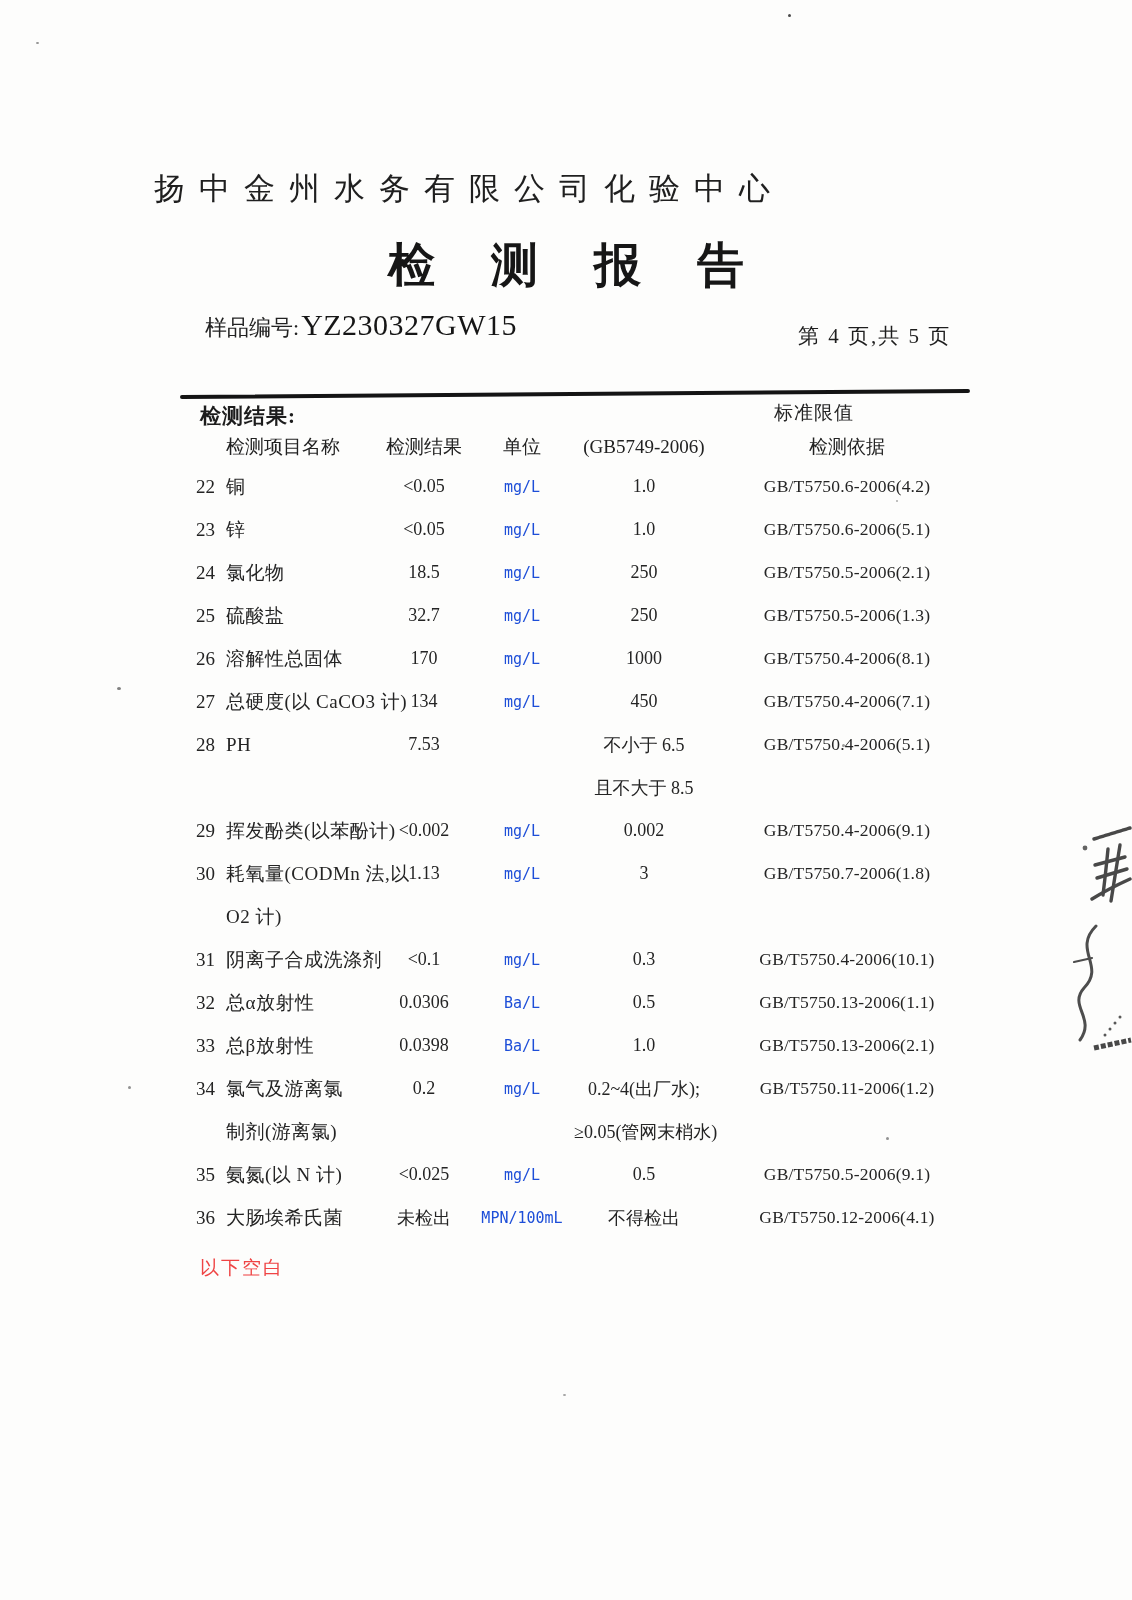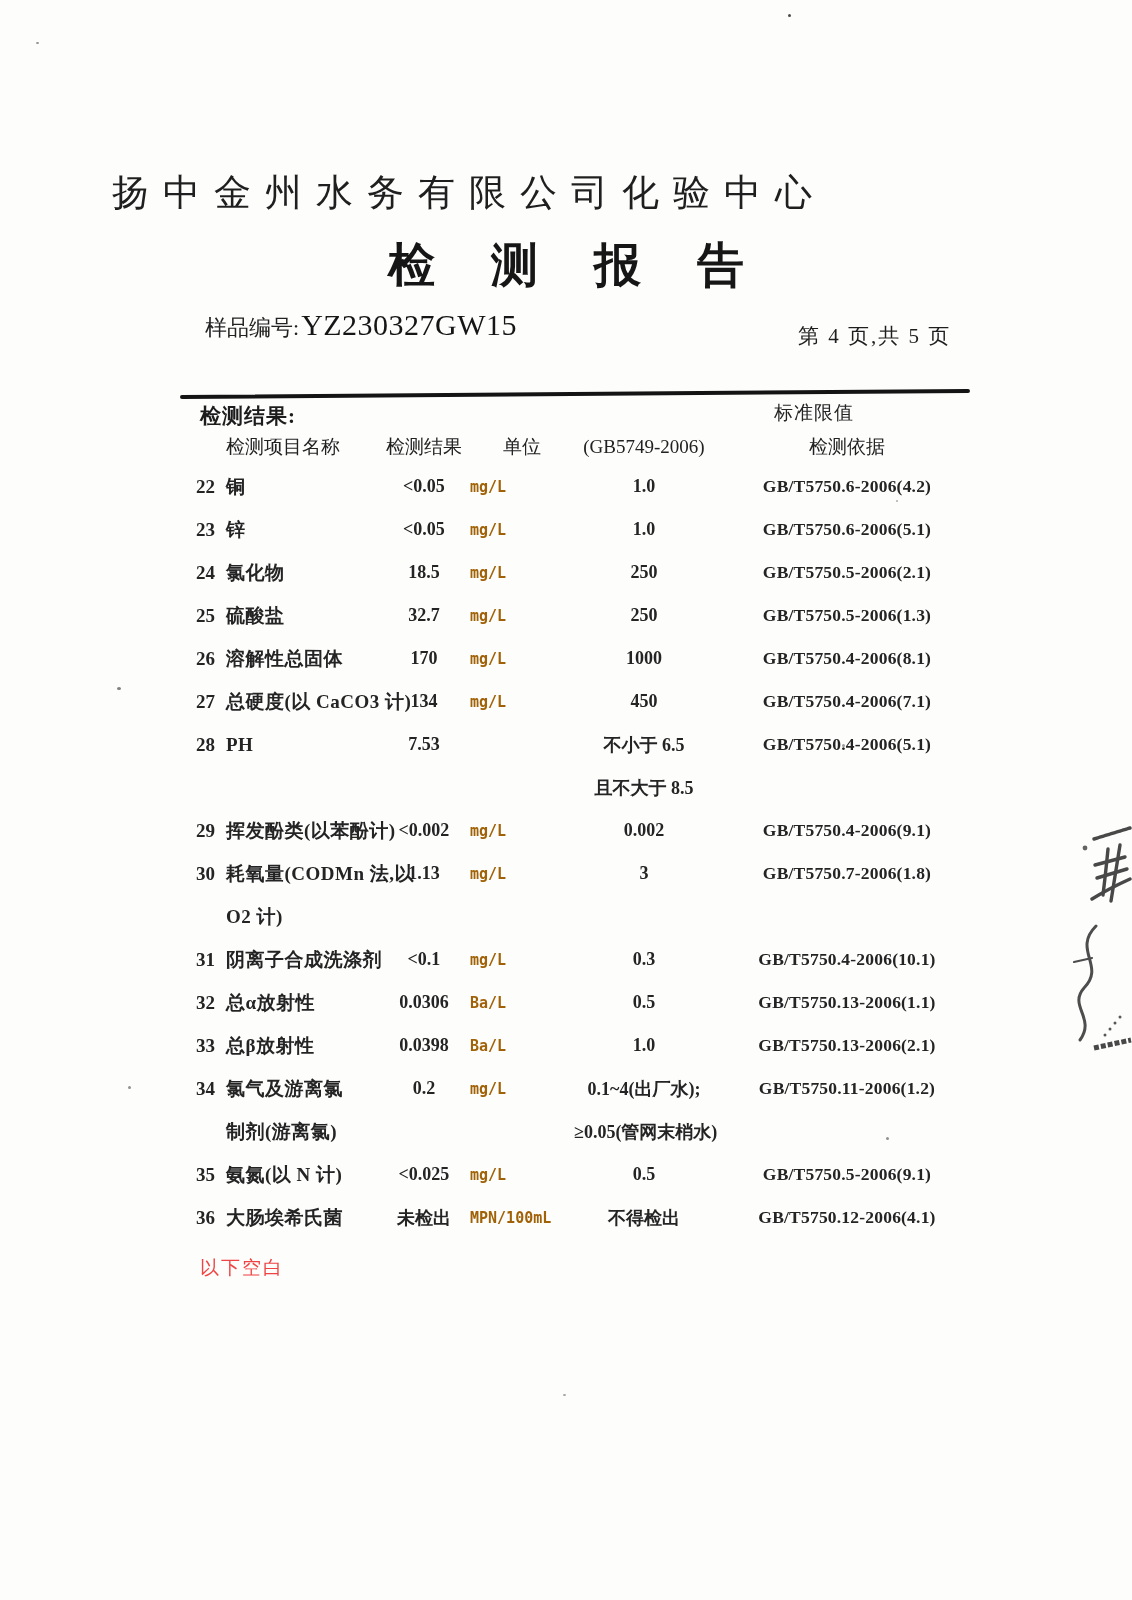--- a/index.html
+++ b/index.html
@@ -12,21 +12,21 @@
   }
   .page {
     position: relative;
     width: 1132px; height: 1600px;
     background: #fdfdfc;
   }
   
   .company {
     position: absolute; top: 168px; left: 0; width: 924px;
     text-align: center;
-    font-size: 37px; letter-spacing: 14px; text-indent: 14px;
+    font-size: 31px; letter-spacing: 14px; text-indent: 14px;
     font-weight: 500; color: #1f1f1f;
     white-space: nowrap;
   }
   .report-title {
     position: absolute; top: 234px; left: 0; width: 1132px;
     text-align: center;
     font-size: 47px; letter-spacing: 56px; text-indent: 56px;
     font-weight: 600; color: #161616;
     white-space: nowrap;
   }
@@ -65,28 +65,29 @@
     align-items: center;
   }
   .header-row {
     position: absolute; top: 432px; left: 180px; height: 30px;
     font-size: 19px; color: #222;
   }
   .header-row .h { text-align: center; white-space: nowrap; }
   .header-row .h.name { text-align: left; }
   .header-row .h.basis { padding-left: 20px; text-align: center; }
   .rows { position: absolute; top: 465px; left: 180px; width: 790px; }
-  .trow { height: 43px; font-size: 19px; color: #242424; font-weight: bold; }
+  .trow { height: 43px; font-size: 19px; color: #242424; }
   .trow .c { white-space: nowrap; }
   .trow .num { padding-left: 16px; }
   .trow .name { letter-spacing: 0.5px; }
   .trow .result { text-align: center; font-size: 18px; }
   .trow .unit {
+    text-align: center;
     font-family: "DejaVu Sans Mono", "Liberation Mono", monospace;
-    font-size: 15px; color: #a16207;
+    font-size: 15px; color: #1d4ed8;
   }
   .trow .limit { text-align: center; font-size: 18px; }
   .trow .basis { text-align: center; padding-left: 20px; font-size: 17.5px; letter-spacing: 0.2px; }
   .footer-note {
     position: absolute; top: 1255px; left: 200px;
     font-size: 19px; color: #ef4444; letter-spacing: 2px;
   }
   
   .smudge { position: absolute; pointer-events: none; }
   .speck {
@@ -237,21 +238,21 @@
         <span class="c result">0.0398</span>
         <span class="c unit">Ba/L</span>
         <span class="c limit">1.0</span>
         <span class="c basis">GB/T5750.13-2006(2.1)</span>
       </div>
       <div class="trow">
         <span class="c num">34</span>
         <span class="c name">氯气及游离氯</span>
         <span class="c result">0.2</span>
         <span class="c unit">mg/L</span>
-        <span class="c limit">0.1~4(出厂水);</span>
+        <span class="c limit">0.2~4(出厂水);</span>
         <span class="c basis">GB/T5750.11-2006(1.2)</span>
       </div>
       <div class="trow">
         <span class="c num"></span>
         <span class="c name">制剂(游离氯)</span>
         <span class="c result"></span>
         <span class="c unit"></span>
         <span class="c limit">≥0.05(管网末梢水)</span>
         <span class="c basis"></span>
       </div>

